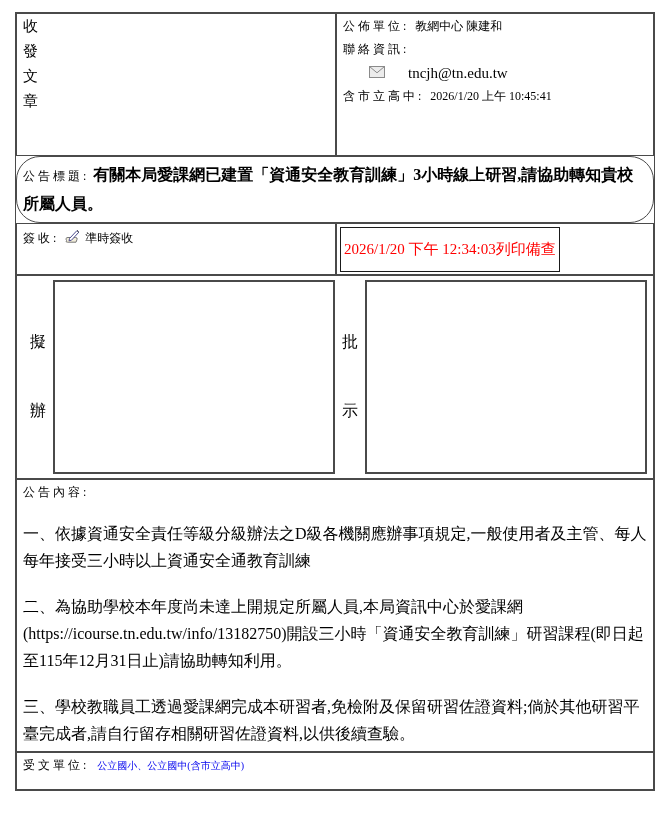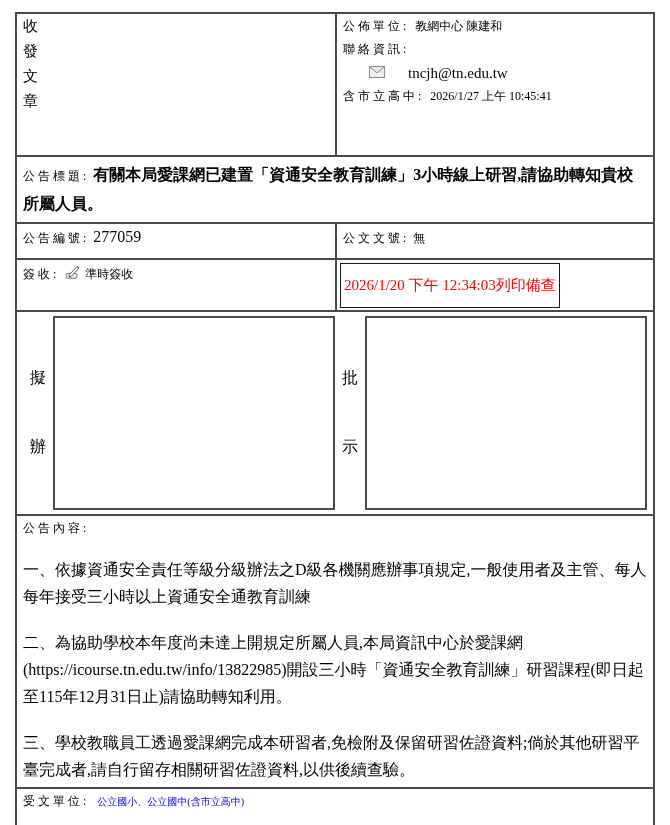--- a/index.html
+++ b/index.html
@@ -42,21 +42,21 @@
   
   td.cat-cell { height: 143px; vertical-align: middle; padding-left: 8px; }
   .vertical-label { display: flex; flex-direction: column; gap: 9px; font-size: 15px; line-height: 16px; width: 16px; }
   td.info-cell { vertical-align: middle; padding-left: 10px; }
   .info-lines { display: flex; flex-direction: column; gap: 6px; }
   .info-line { display: flex; align-items: flex-end; gap: 6px; font-size: 16px; }
   .email-line { margin-left: 26px; display: flex; align-items: center; gap: 23px; }
   .email-text { font-size: 15px; }
 
   
-  td.title-cell { height: 67px; padding: 9px 6px; line-height: 27px; }
+  td.title-cell { height: 67px; padding: 9px 6px; line-height: 27px; border-radius: 24px; }
   .title-text { font-size: 16px; font-weight: bold; }
 
   
   td.meta-cell { height: 36px; vertical-align: middle; }
   td.sign-cell { height: 46px; vertical-align: middle; }
   .sign-wrap { display: flex; align-items: center; gap: 5px; }
   .print-box {
     display: inline-block;
     border: 1px solid #1a1a1a;
     color: #ff0000;
@@ -84,21 +84,21 @@
   td.content-cell { height: 230px; padding: 8px 12px; }
   .content-para {
     font-size: 16px;
     line-height: 27px;
     margin: 19px 0 0 0;
     word-break: break-word;
     overflow-wrap: break-word;
   }
 
   
-  td.footer-cell { height: 46px; vertical-align: middle; }
+  td.footer-cell { height: 38px; vertical-align: middle; }
   .footer-wrap { display: flex; align-items: baseline; gap: 8px; }
   a.recipient-link { color: #0000ee; font-size: 10px; text-decoration: none; }
 
   .icon { flex: 0 0 auto; display: inline-block; }
 </style>
 </head>
 <body>
 
 <div class="page">
   <table class="doc">
@@ -126,43 +126,33 @@
             <span class="icon">
               <svg width="16" height="12" viewBox="0 0 16 12">
                 <rect x="0.5" y="0.5" width="15" height="11" fill="#ececec" stroke="#8a8a8a"></rect>
                 <path d="M0.5 0.5 L8 6.8 L15.5 0.5" fill="none" stroke="#8a8a8a"></path>
               </svg>
             </span>
             <span class="email-text">tncjh@tn.edu.tw</span>
           </div>
           <div class="info-line">
             <span class="lbl">含市立高中:</span>
-            <span class="val">2026/1/27 上午 10:45:41</span>
+            <span class="val">2026/1/20 上午 10:45:41</span>
           </div>
         </div>
       </td>
     </tr>
 
     <tr>
       <td class="title-cell" colspan="2">
         <span class="lbl">公告標題:</span>
         <b class="title-text">有關本局愛課網已建置「資通安全教育訓練」3小時線上研習,請協助轉知貴校所屬人員。</b>
       </td>
     </tr>
 
-    <tr>
-      <td class="meta-cell">
-        <span class="lbl">公告編號:</span>
-        <span class="val-num">277059</span>
-      </td>
-      <td class="meta-cell">
-        <span class="lbl">公文文號:</span>
-        <span class="val">無</span>
-      </td>
-    </tr>
 
     <tr>
       <td class="sign-cell">
         <div class="sign-wrap">
           <span class="lbl">簽收:</span>
           <span class="icon">
             <svg width="16" height="16" viewBox="0 0 16 16">
               <path d="M2.5 12.5 Q1 9.5 4 9.5 L11.5 9.5 Q13.8 9.5 13 11.5 L12 14.2 L3.5 14.2 Q1.2 14.2 2.5 12.5 Z" fill="#f3eeda" stroke="#767676"></path>
               <path d="M5.5 10.5 L13 2.5 L14.8 4.2 L7.5 12.2 L5 12.8 Z" fill="#ffffff" stroke="#4d4d8f"></path>
               <path d="M13 2.5 L14.8 4.2" stroke="#303030"></path>
@@ -190,21 +180,21 @@
           </div>
           <div class="inner-box"></div>
         </div>
       </td>
     </tr>
 
     <tr>
       <td class="content-cell" colspan="2">
         <div class="lbl">公告內容:</div>
         <p class="content-para">一、依據資通安全責任等級分級辦法之D級各機關應辦事項規定,一般使用者及主管、每人每年接受三小時以上資通安全通教育訓練</p>
-        <p class="content-para">二、為協助學校本年度尚未達上開規定所屬人員,本局資訊中心於愛課網(https://icourse.tn.edu.tw/info/13822985)開設三小時「資通安全教育訓練」研習課程(即日起至115年12月31日止)請協助轉知利用。</p>
+        <p class="content-para">二、為協助學校本年度尚未達上開規定所屬人員,本局資訊中心於愛課網(https://icourse.tn.edu.tw/info/13182750)開設三小時「資通安全教育訓練」研習課程(即日起至115年12月31日止)請協助轉知利用。</p>
         <p class="content-para">三、學校教職員工透過愛課網完成本研習者,免檢附及保留研習佐證資料;倘於其他研習平臺完成者,請自行留存相關研習佐證資料,以供後續查驗。</p>
       </td>
     </tr>
 
     <tr>
       <td class="footer-cell" colspan="2">
         <div class="footer-wrap">
           <span class="lbl">受文單位:</span>
           <a href="#" class="recipient-link">公立國小、公立國中(含市立高中)</a>
         </div>

